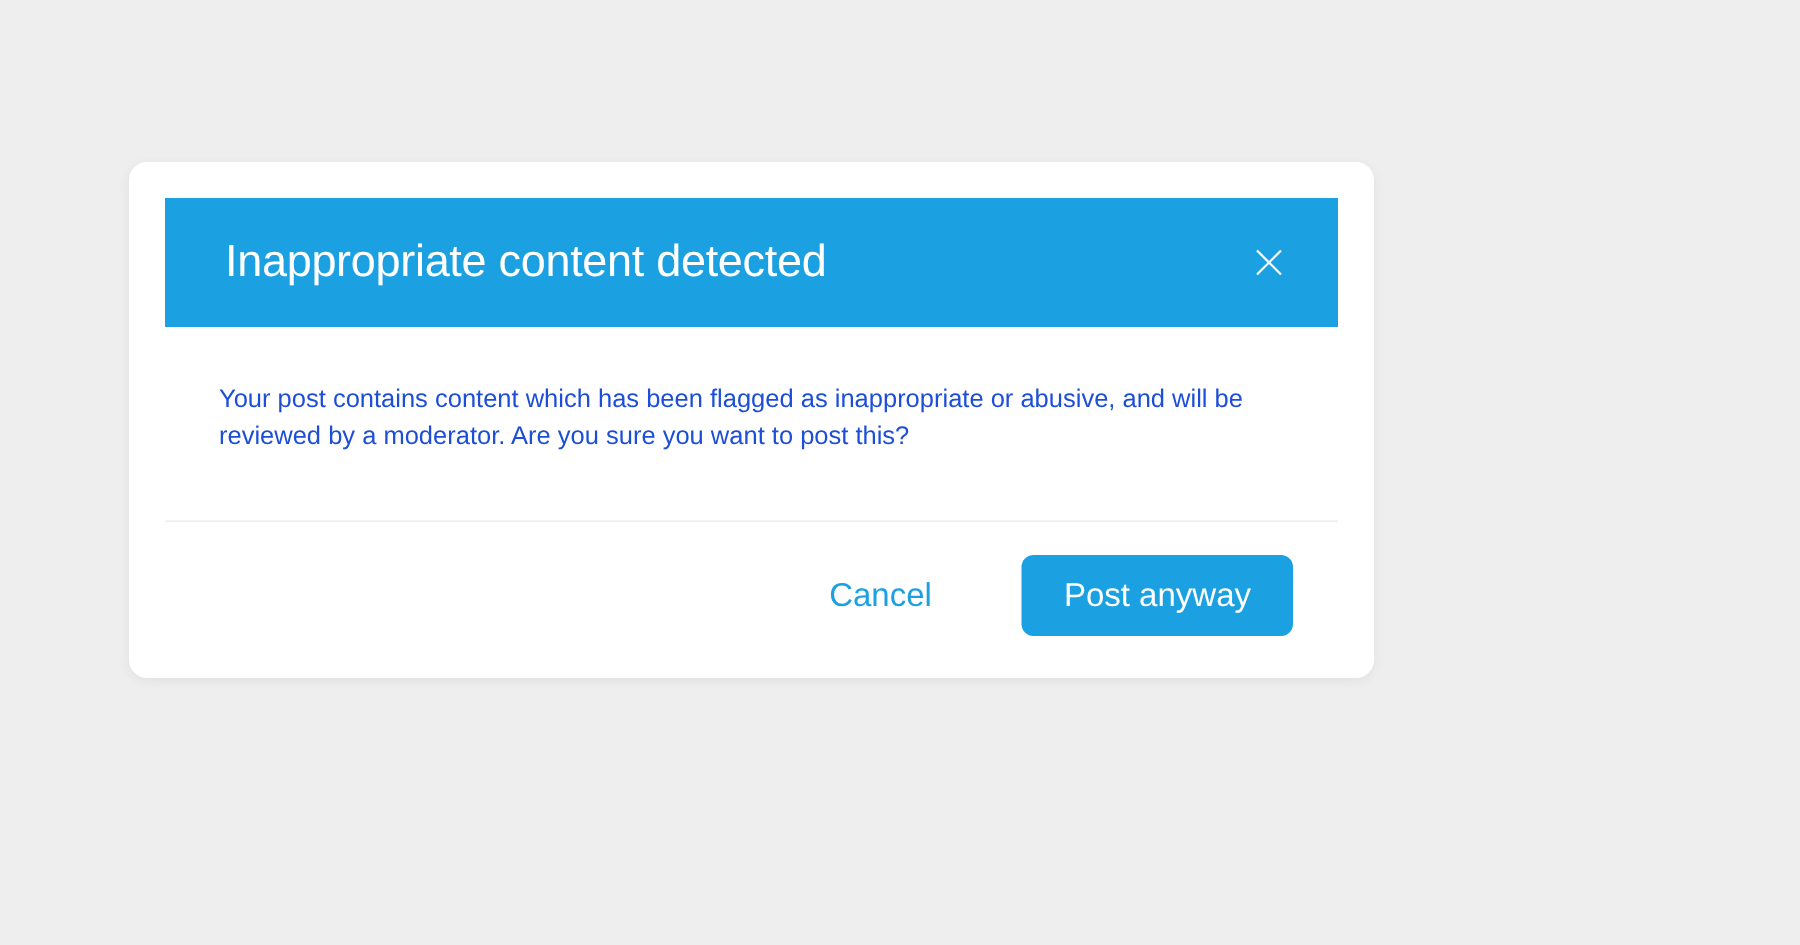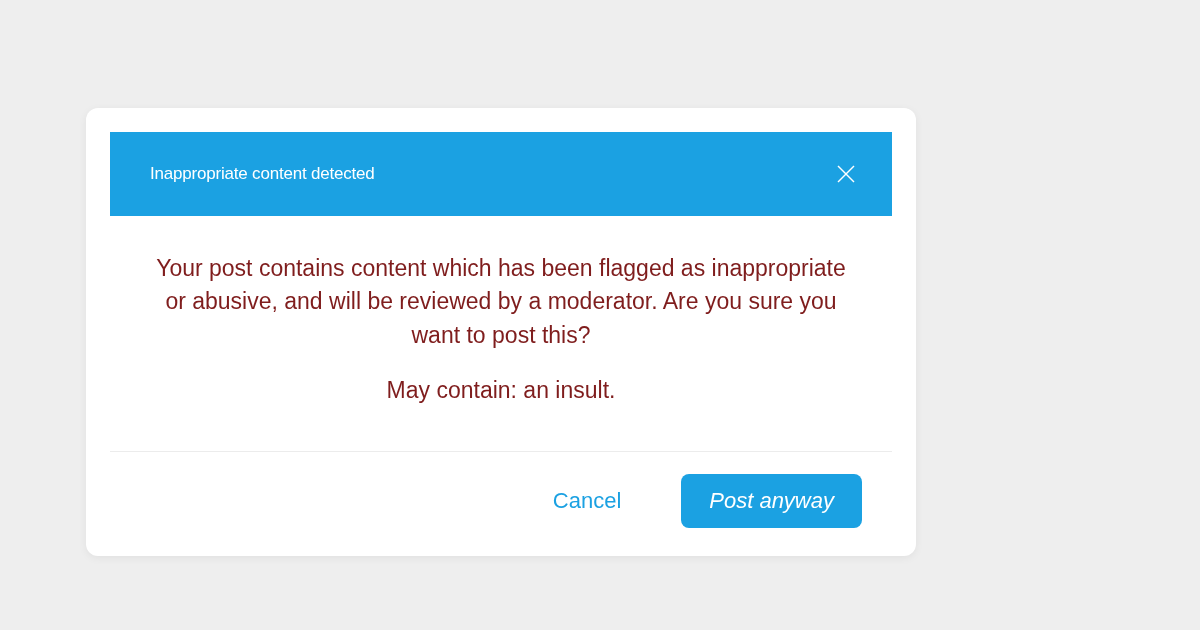--- a/index.html
+++ b/index.html
@@ -28,46 +28,45 @@
     .dialog-header {
       background: #1ba1e2;
       padding: 26px 30px 26px 40px;
       display: flex;
       align-items: center;
       justify-content: space-between;
       margin: 24px 24px 0 24px;
     }
     .dialog-title {
       color: #ffffff;
-      font-size: 17px;
+      font-size: 30px;
       font-weight: 400;
       letter-spacing: -0.2px;
     }
     .close-icon {
       cursor: pointer;
       display: flex;
       align-items: center;
       justify-content: center;
       padding: 4px;
     }
     .close-icon svg {
       width: 24px;
       height: 24px;
       stroke: #ffffff;
       stroke-width: 1.5;
     }
     .dialog-body {
       padding: 36px 60px 24px 60px;
     }
     .body-text {
-      color: #7f1d1d;
-      font-size: 23px;
+      color: #1d4ed8;
+      font-size: 17px;
       line-height: 1.45;
       font-weight: 400;
-      text-align: center;
     }
     .body-text p {
       margin-bottom: 22px;
     }
     .body-text p:last-child {
       margin-bottom: 0;
     }
     .dialog-footer {
       border-top: 1px solid #ececec;
       padding: 22px 30px 28px 30px;
@@ -90,39 +89,37 @@
     .btn-primary {
       background: #1ba1e2;
       border: none;
       color: #ffffff;
       font-size: 22px;
       font-weight: 400;
       cursor: pointer;
       padding: 14px 28px;
       border-radius: 8px;
       font-family: inherit;
-      font-style: italic;
     }
   </style>
 </head>
 <body>
 
 <div class="dialog">
   <div class="dialog-header">
     <div class="dialog-title">Inappropriate content detected</div>
     <div class="close-icon">
       <svg viewBox="0 0 24 24" fill="none">
         <line x1="4" y1="4" x2="20" y2="20"></line>
         <line x1="20" y1="4" x2="4" y2="20"></line>
       </svg>
     </div>
   </div>
   <div class="dialog-body">
     <div class="body-text">
       <p>Your post contains content which has been flagged as inappropriate or abusive, and will be reviewed by a moderator. Are you sure you want to post this?</p>
-      <p>May contain: an insult.</p>
     </div>
   </div>
   <div class="dialog-footer">
     <button class="btn-cancel">Cancel</button>
     <button class="btn-primary">Post anyway</button>
   </div>
 </div>
 
 </body></html>

